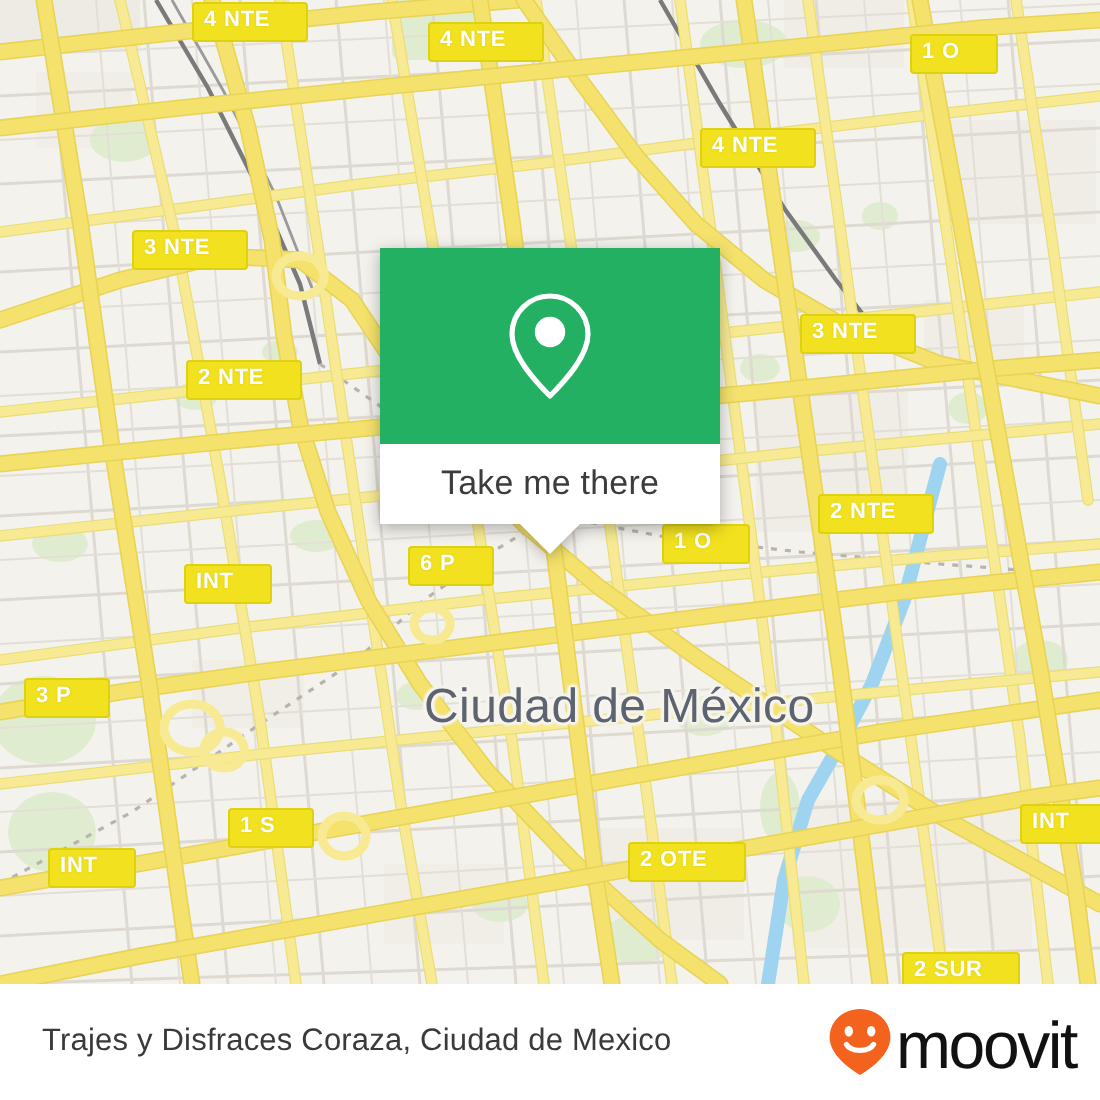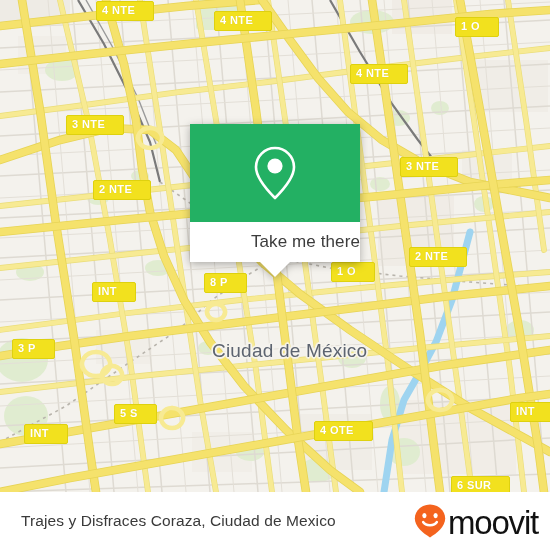--- a/index.html
+++ b/index.html
@@ -37,21 +37,21 @@
     left: 0;
     top: 0;
     display: block;
   }
 
   
   .city-label {
     position: absolute;
     left: 212px;
     top: 340px;
-    font-size: 19px;
+    font-size: 24px;
     color: #5d6470;
     letter-spacing: 0.2px;
     text-shadow:
       -1.6px 0 1px #f6f4ef, 1.6px 0 1px #f6f4ef,
       0 -1.6px 1px #f6f4ef, 0 1.6px 1px #f6f4ef,
       -1.2px -1.2px 1px #f6f4ef, 1.2px 1.2px 1px #f6f4ef,
       1.2px -1.2px 1px #f6f4ef, -1.2px 1.2px 1px #f6f4ef;
     white-space: nowrap;
     pointer-events: none;
   }
@@ -87,21 +87,21 @@
     display: flex;
     align-items: center;
     justify-content: center;
   }
   #callout-bottom {
     position: relative;
     height: 40px;
     background: #ffffff;
     display: flex;
     align-items: center;
-    justify-content: flex-end;
+    justify-content: center;
   }
   #callout-label {
     font-size: 17px;
     color: #3c3c3c;
     letter-spacing: 0.1px;
   }
   #callout-tail {
     position: absolute;
     left: 50%;
     bottom: -15px;
@@ -375,29 +375,29 @@
 
     <div id="shield-layer">
         <div class="shield" style="left: 96px; top: 1px;">4 NTE</div>
         <div class="shield" style="left: 214px; top: 11px;">4 NTE</div>
         <div class="shield" style="left: 455px; top: 17px;">1 O</div>
         <div class="shield" style="left: 350px; top: 64px;">4 NTE</div>
         <div class="shield" style="left: 66px; top: 115px;">3 NTE</div>
         <div class="shield" style="left: 400px; top: 157px;">3 NTE</div>
         <div class="shield" style="left: 93px; top: 180px;">2 NTE</div>
         <div class="shield" style="left: 409px; top: 247px;">2 NTE</div>
-        <div class="shield" style="left: 204px; top: 273px;">8 P</div>
+        <div class="shield" style="left: 204px; top: 273px;">6 P</div>
         <div class="shield" style="left: 331px; top: 262px;">1 O</div>
         <div class="shield" style="left: 92px; top: 282px;">INT</div>
         <div class="shield" style="left: 12px; top: 339px; text-align: center;">3 P</div>
-        <div class="shield" style="left: 114px; top: 404px;">5 S</div>
+        <div class="shield" style="left: 114px; top: 404px;">1 S</div>
         <div class="shield" style="left: 24px; top: 424px;">INT</div>
         <div class="shield" style="left: 510px; top: 402px;">INT</div>
-        <div class="shield" style="left: 314px; top: 421px;">4 OTE</div>
-        <div class="shield" style="left: 451px; top: 476px;">6 SUR</div>
+        <div class="shield" style="left: 314px; top: 421px;">2 OTE</div>
+        <div class="shield" style="left: 451px; top: 476px;">2 SUR</div>
       </div>
 
     <div id="callout">
       <div id="callout-top">
         <svg width="46" height="56" viewBox="0 0 46 56" xmlns="http://www.w3.org/2000/svg">
           <path d="M23 3 C12.5 3 4 11.5 4 22 C4 33 15 45 23 53 C31 45 42 33 42 22 C42 11.5 33.5 3 23 3 Z" fill="none" stroke="#ffffff" stroke-width="2.6" stroke-linejoin="round"></path>
           <circle cx="23" cy="21" r="7.6" fill="#ffffff"></circle>
         </svg>
       </div>
       <div id="callout-bottom">

